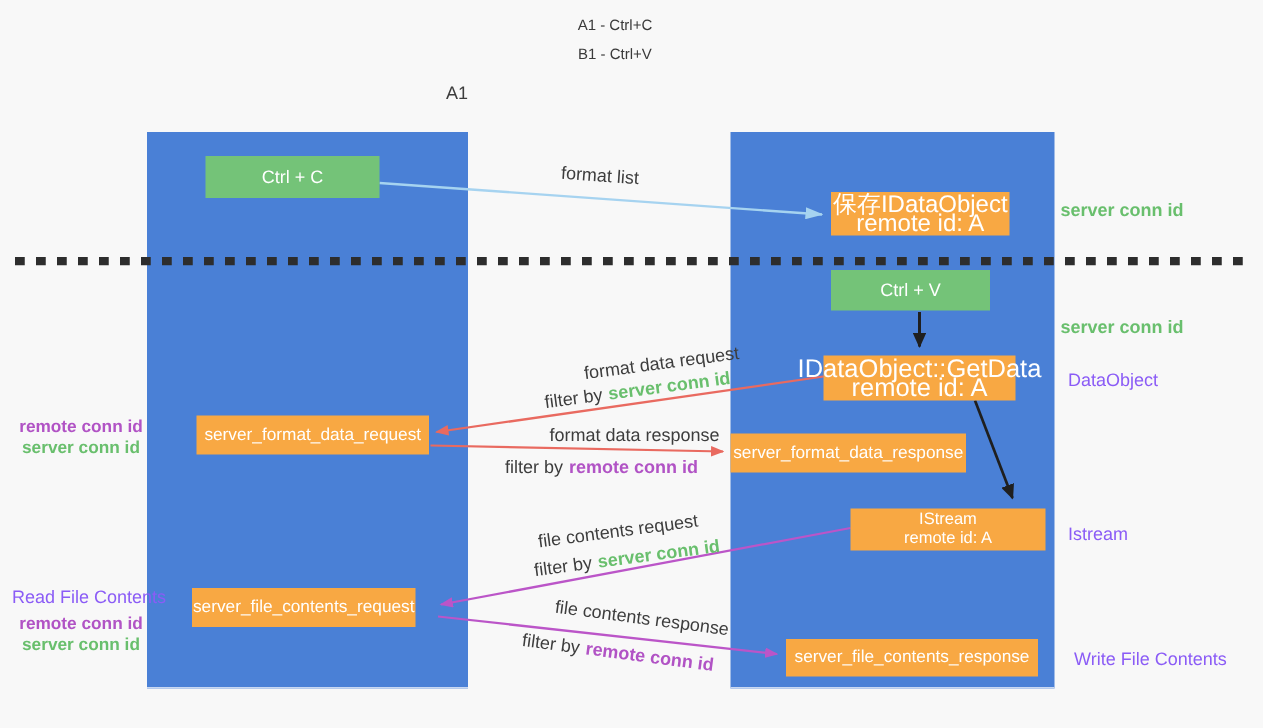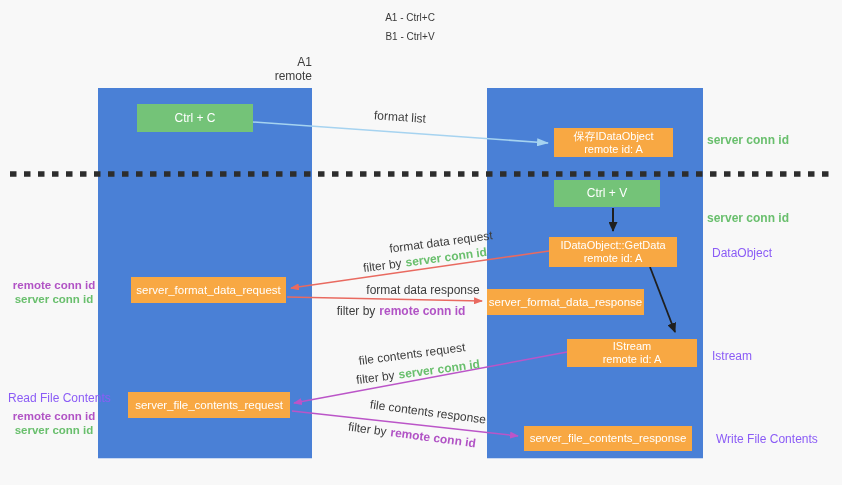--- a/index.html
+++ b/index.html
@@ -62,41 +62,40 @@
     <line x1="292" y1="411" x2="518" y2="436" stroke="#bb55c8" stroke-width="1.5" marker-end="url(#mPurple)"></line>
   </svg>
 
   <div class="title">
     <div>A1 - Ctrl+C</div>
     <div>B1 - Ctrl+V</div>
   </div>
 
   <div class="lane-head" style="left:98px;top:55px;width:214px">
     <div>A1</div>
-    <div>remote</div>
   </div>
 
   <div class="node green" style="left:137px;top:104px;width:116px;height:28px">
     <div>Ctrl + C</div>
   </div>
   <div class="node orange" style="left:131px;top:277px;width:155px;height:26px">
     <div>server_format_data_request</div>
   </div>
-  <div class="node orange" style="left:128px;top:392px;width:162px;height:26px">
+  <div class="node orange" style="left:128px;top:392px;width:149px;height:26px">
     <div>server_file_contents_request</div>
   </div>
 
-  <div class="node orange" style="left:554px;top:128px;width:119px;height:29px;font-size:11px">
+  <div class="node orange" style="left:554px;top:128px;width:119px;height:29px;font-size:16px">
     <div>保存IDataObject</div>
     <div>remote id: A</div>
   </div>
   <div class="node green" style="left:554px;top:180px;width:106px;height:27px">
     <div>Ctrl + V</div>
   </div>
-  <div class="node orange" style="left:549px;top:237px;width:128px;height:30px;font-size:11px">
+  <div class="node orange" style="left:549px;top:237px;width:128px;height:30px;font-size:17px">
     <div>IDataObject::GetData</div>
     <div>remote id: A</div>
   </div>
   <div class="node orange" style="left:487px;top:289px;width:157px;height:26px">
     <div>server_format_data_response</div>
   </div>
   <div class="node orange" style="left:567px;top:339px;width:130px;height:28px;font-size:11px">
     <div>IStream</div>
     <div>remote id: A</div>
   </div>

